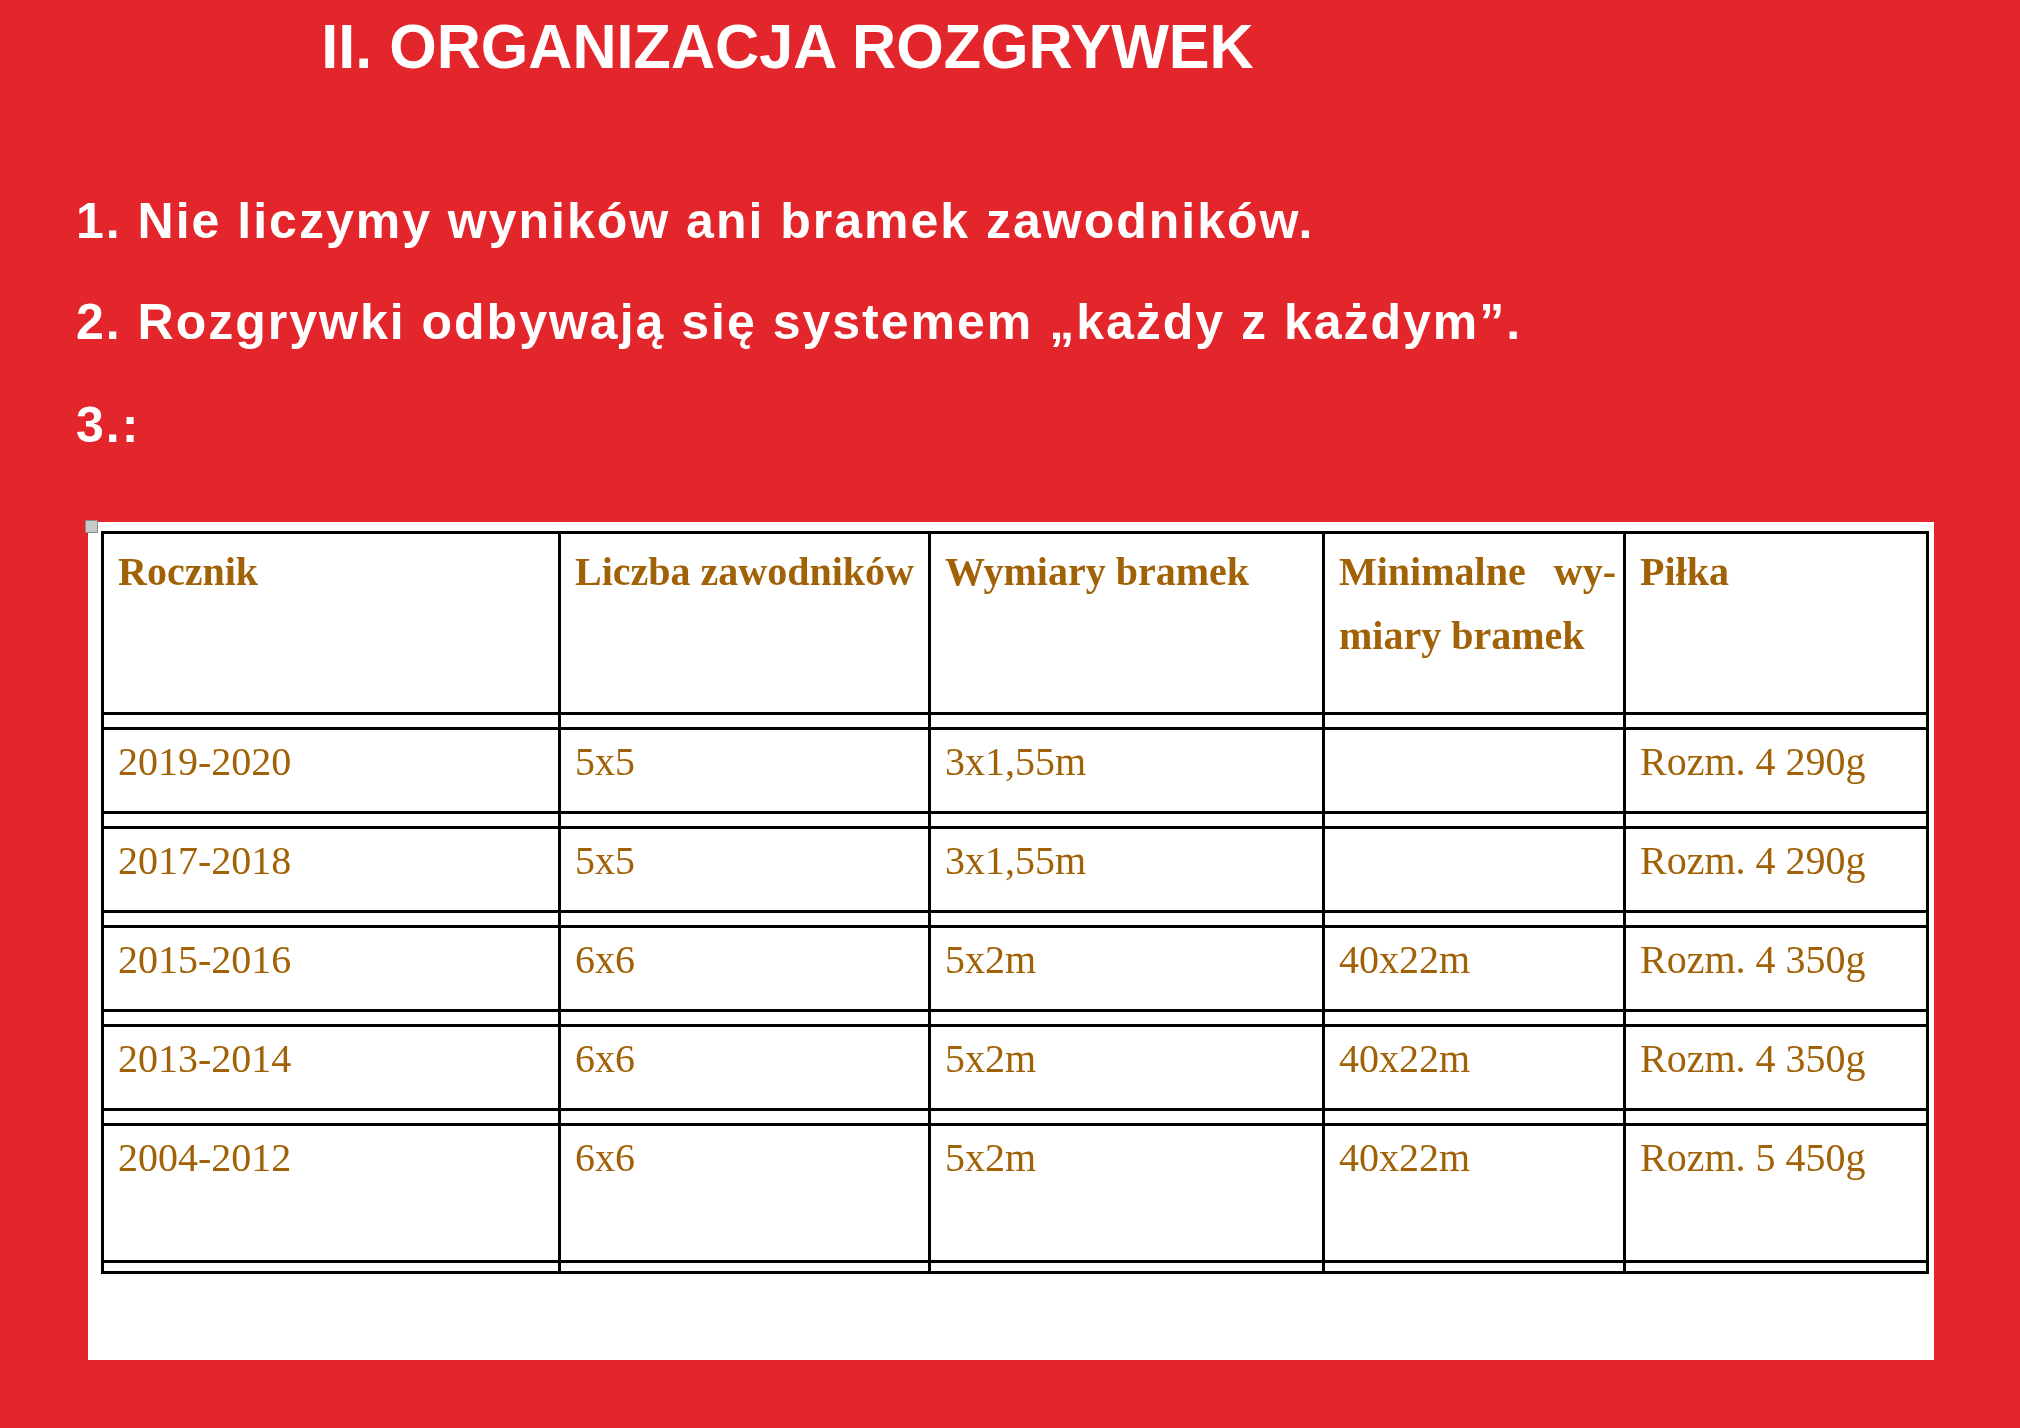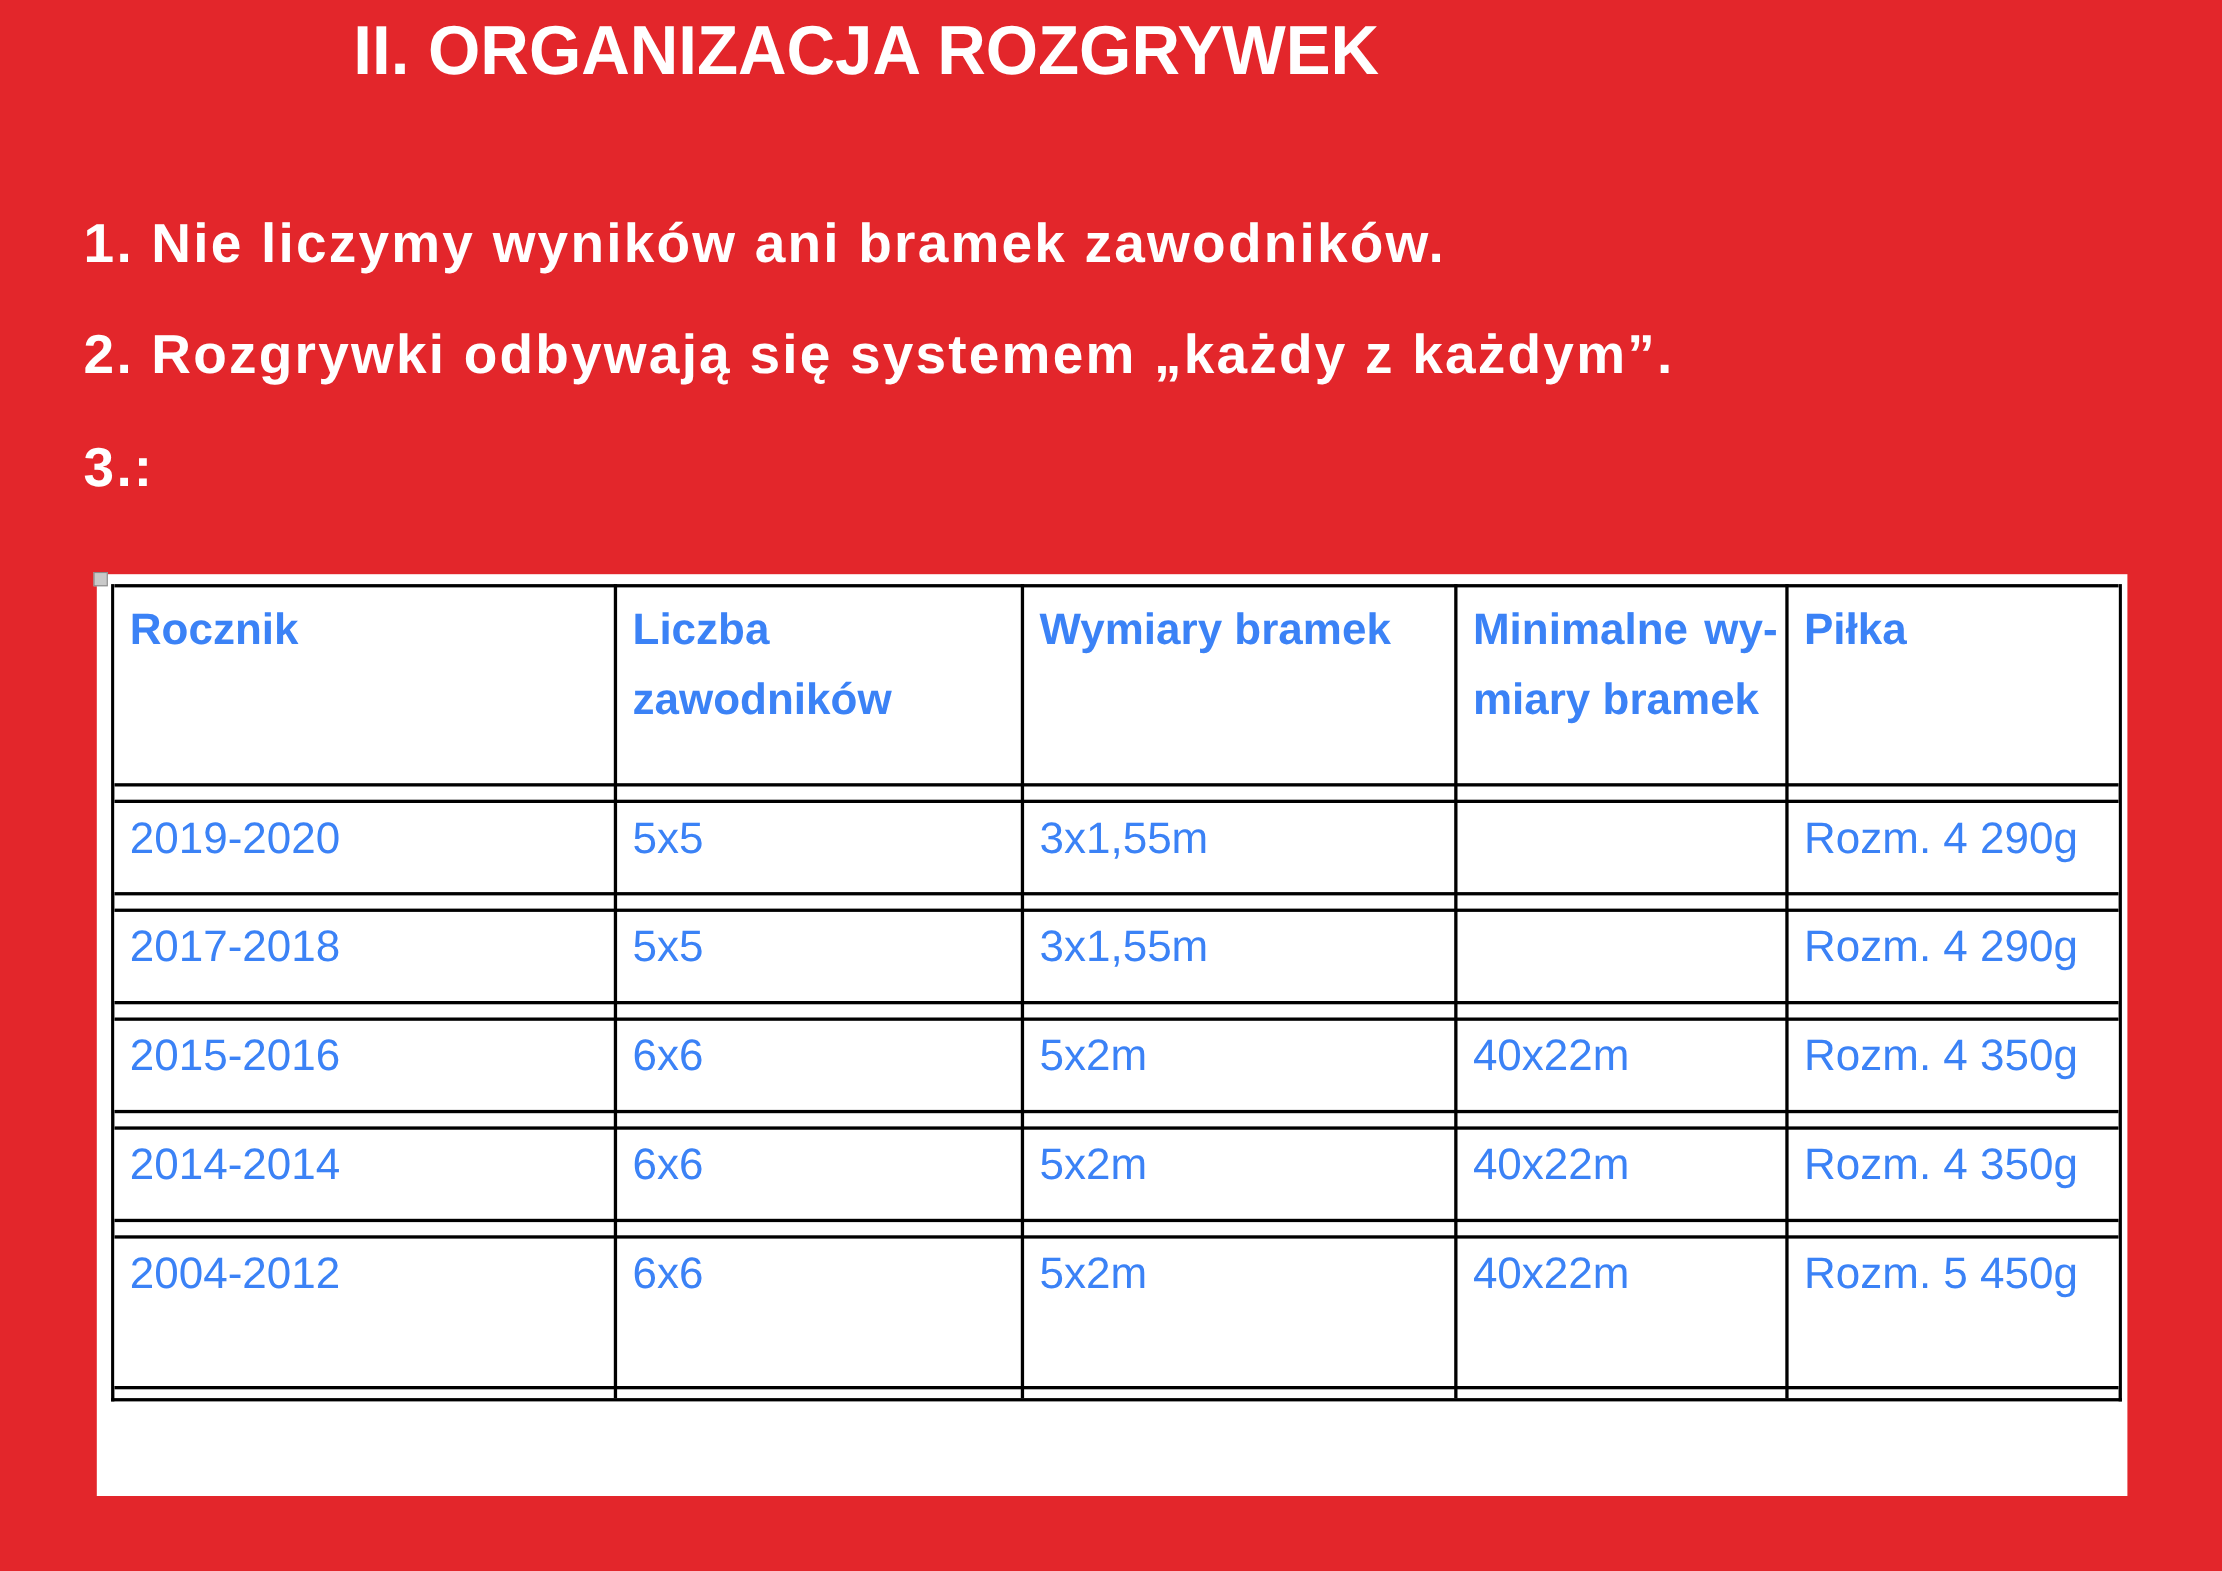--- a/index.html
+++ b/index.html
@@ -87,23 +87,23 @@
     border-top: 3px solid #000;
     border-bottom: 3px solid #000;
     margin-bottom: 12px;
     background: #FFFFFF;
   }
   .t-row.header { height: 184px; margin-bottom: 12px; }
   .t-row.data   { height: 87px; }
   .t-row.last   { height: 140px; margin-bottom: 8px; }
 
   .t-cell {
-    font-family: Liberation Sans, sans-serif;
+    font-family: Liberation Serif, serif;
     font-size: 40px;
-    color: #3b82f6;
+    color: #a16207;
     padding: 9px 10px 0 14px;
     line-height: 46px;
     overflow: hidden;
   }
   .t-row.header .t-cell {
     font-weight: bold;
     padding-top: 6px;
     line-height: 64px;
   }
   .c-1 { width: 457px; }
@@ -169,21 +169,21 @@
 
     <div class="t-row data">
       <div class="t-cell c-1">2015-2016</div>
       <div class="t-cell c-2">6x6</div>
       <div class="t-cell c-3">5x2m</div>
       <div class="t-cell c-4">40x22m</div>
       <div class="t-cell c-5">Rozm. 4 350g</div>
     </div>
 
     <div class="t-row data">
-      <div class="t-cell c-1">2014-2014</div>
+      <div class="t-cell c-1">2013-2014</div>
       <div class="t-cell c-2">6x6</div>
       <div class="t-cell c-3">5x2m</div>
       <div class="t-cell c-4">40x22m</div>
       <div class="t-cell c-5">Rozm. 4 350g</div>
     </div>
 
     <div class="t-row data last">
       <div class="t-cell c-1">2004-2012</div>
       <div class="t-cell c-2">6x6</div>
       <div class="t-cell c-3">5x2m</div>

